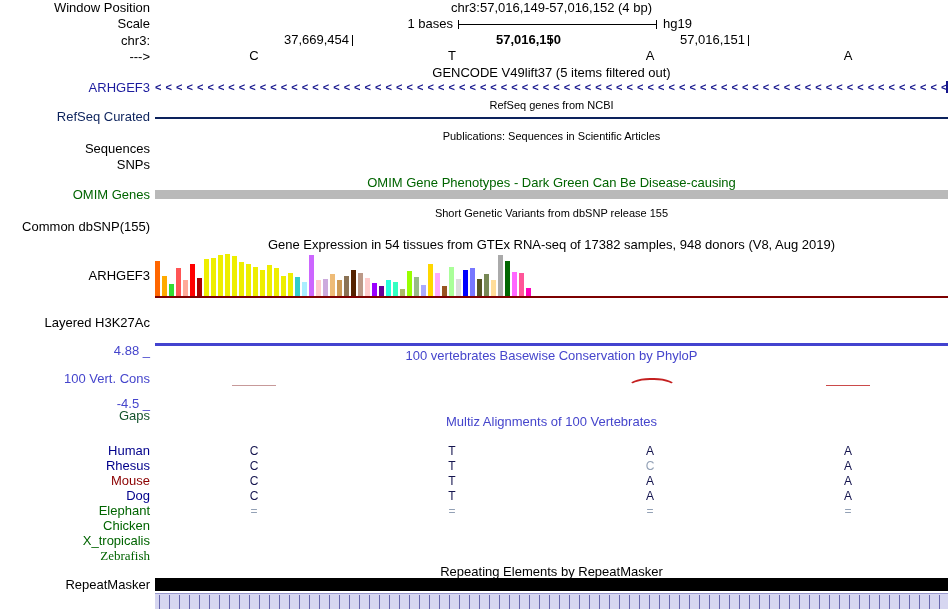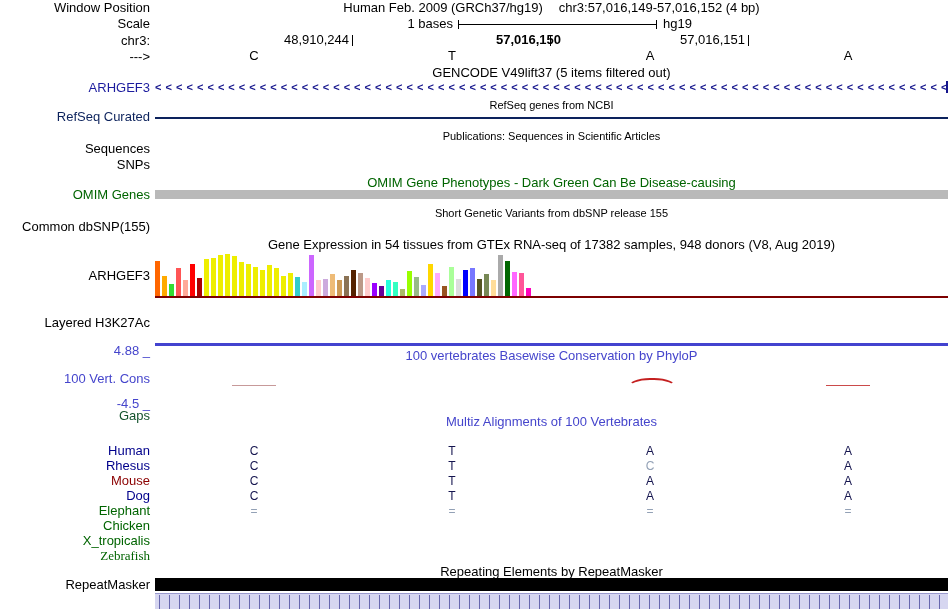--- a/index.html
+++ b/index.html
@@ -62,32 +62,31 @@
       <div class="sl" style="top: 474px; color: rgb(139, 0, 0);">Mouse</div>
       <div class="sl" style="top: 489px; color: rgb(0, 0, 139);">Dog</div>
       <div class="sl" style="top: 504px; color: rgb(0, 100, 0);">Elephant</div>
       <div class="sl" style="top: 519px; color: rgb(0, 100, 0);">Chicken</div>
       <div class="sl" style="top: 534px; color: rgb(0, 100, 0);">X_tropicalis</div>
       <div class="sl" style="top: 549px; color: rgb(0, 100, 0); font-family: Liberation Serif, serif;">Zebrafish</div>
     </div>
 
   <div class="main" id="main">
     <div class="hdr">
-      <span>Human Feb. 2009 (GRCh37/hg19)</span>
       <span>chr3:57,016,149-57,016,152 (4 bp)</span>
     </div>
 
     <div class="scale-val">1 bases</div>
     <div class="scale-bar">
         <div class="mid"></div>
       </div>
     <div class="scale-db">hg19</div>
 
     <div id="coord-row" class="overlay">
-        <div class="coordlab" style="left: 76px;">48,910,244</div>
+        <div class="coordlab" style="left: 76px;">37,669,454</div>
         <div class="ctick" style="left: 197px;"></div>
         <div class="coordlab" style="left: 288px; font-weight: bold;">57,016,150</div>
         <div class="ctick" style="left: 395px;"></div>
         <div class="coordlab" style="left: 472px;">57,016,151</div>
         <div class="ctick" style="left: 593px;"></div>
       </div>
     <div id="strand-row" class="overlay">
         <div class="basecell" style="left: 0px;">C</div>
         <div class="basecell" style="left: 198px;">T</div>
         <div class="basecell" style="left: 396px;">A</div>

